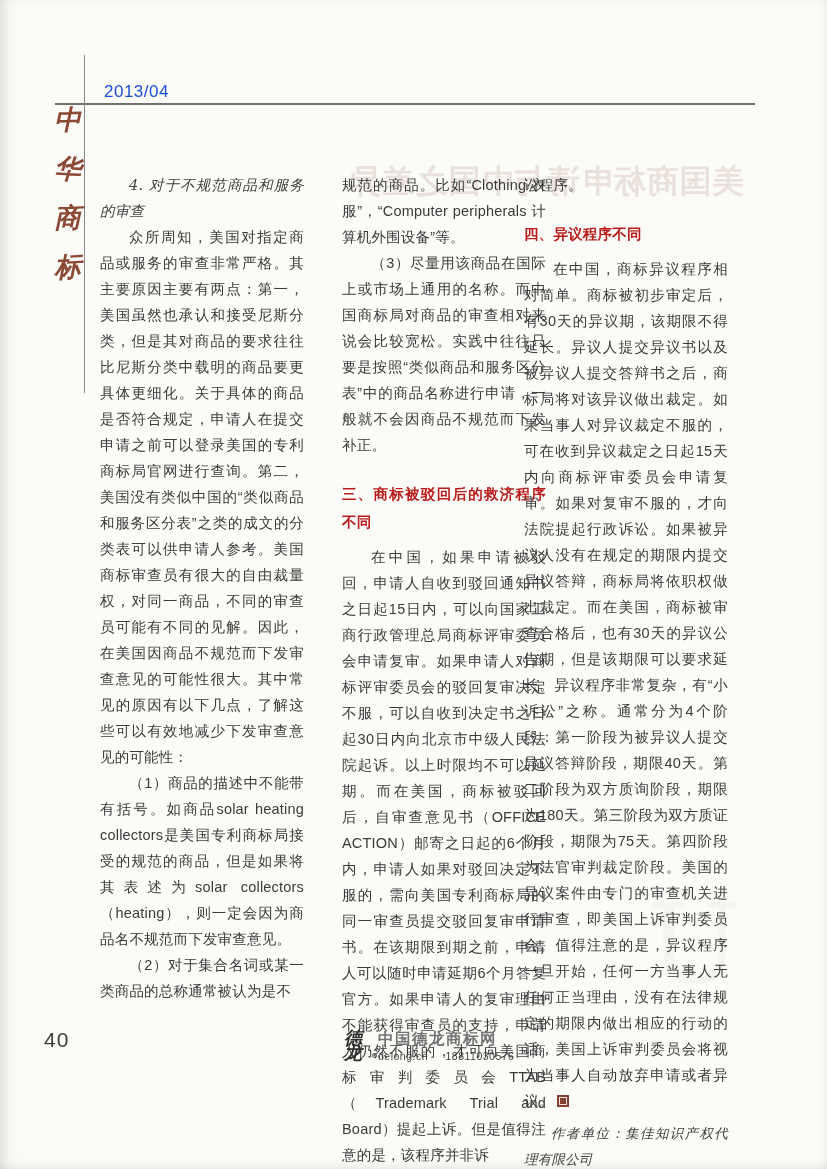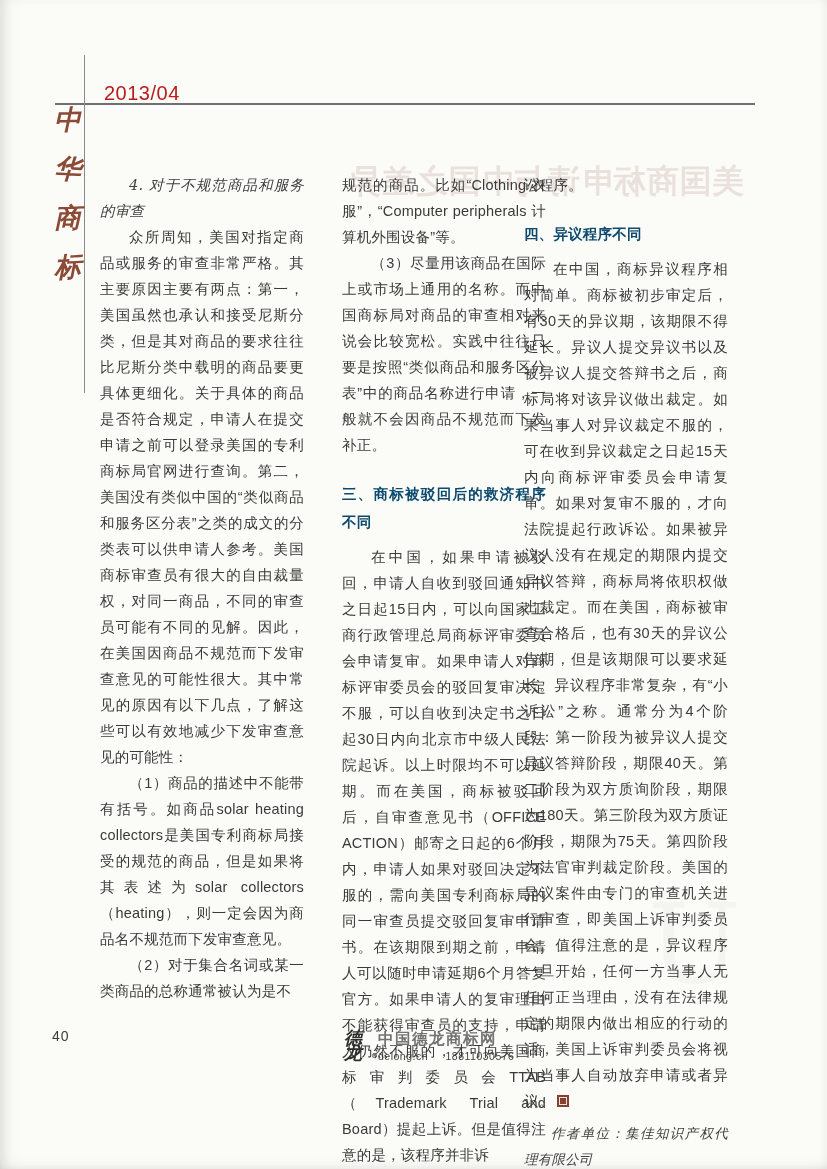--- a/index.html
+++ b/index.html
@@ -15,21 +15,21 @@
   .page-vignette {
     position: absolute; inset: 0;
     box-shadow: inset 12px 0 18px -12px rgba(120,120,115,.35),
                 inset -6px 0 14px -10px rgba(140,140,135,.25),
                 inset 0 -8px 16px -12px rgba(140,140,135,.3);
     pointer-events: none;
   }
   
   .issue-label {
     position: absolute; left: 104px; top: 82px;
-    font-size: 20px; letter-spacing: .5px; color: #b91c1c;
+    font-size: 17px; letter-spacing: .5px; color: #1d4ed8;
   }
   .header-rule {
     position: absolute; left: 55px; top: 103px;
     width: 700px; height: 1.6px; background: #6f6f6f;
   }
   .side-rule {
     position: absolute; left: 84px; top: 55px;
     width: 1.2px; height: 338px; background: #8a8a8a;
   }
   
@@ -68,35 +68,35 @@
   .col-1 { left: 100px; }
   .col-2 { left: 296px; margin-left: 46px; }
   .col-3 { left: 524px; }
   .para { text-indent: 2em; }
   .para.no-indent { text-indent: 0; }
   .kai {
     font-family: "DejaVu Serif", serif;
     font-style: italic; color: #404040;
   }
   .heading {
-    font-weight: bold; color: #0c4a6e;
+    font-weight: bold; color: #b91c1c;
     line-height: 28px; margin: 22px 0 8px 0;
     text-indent: 0;
   }
   .seal-icon {
     display: inline-block; width: 12px; height: 12px;
     margin-left: 4px; vertical-align: -1px;
     background: #86402f;
     box-shadow: inset 0 0 0 2px #86402f, inset 0 0 0 3px rgba(255,255,255,.85);
   }
   .author-block { margin-top: 6px; font-size: 13.5px; line-height: 26px; }
   
   .page-number {
-    position: absolute; left: 52px; top: 1028px;
-    font-size: 14px; color: #3c3c3c; letter-spacing: 1px;
+    position: absolute; left: 44px; top: 1028px;
+    font-size: 21px; color: #3c3c3c; letter-spacing: 1px;
   }
   .footer-logo {
     position: absolute; left: 344px; top: 1030px;
     display: flex; align-items: flex-start; gap: 8px;
   }
   .logo-mark {
     font-family: "DejaVu Serif", serif;
     font-weight: bold; font-style: italic;
     font-size: 18px; line-height: 15px; color: #2e2e2e;
     position: relative; width: 26px;

